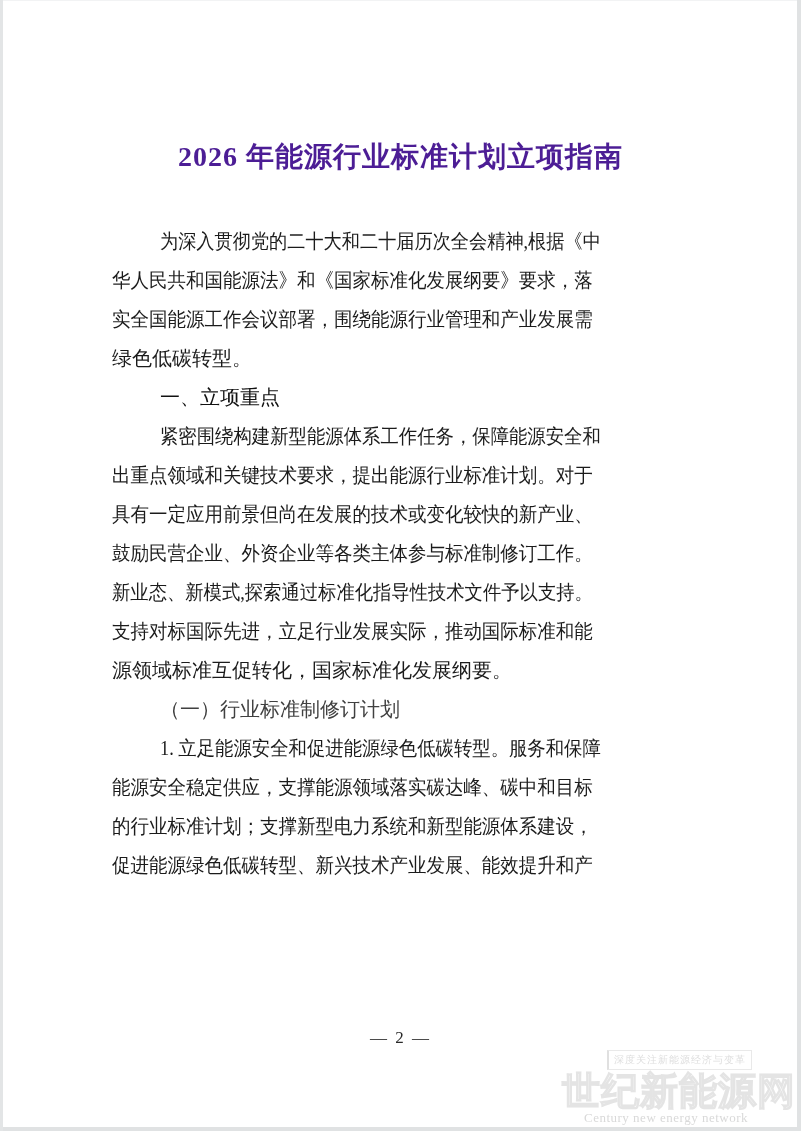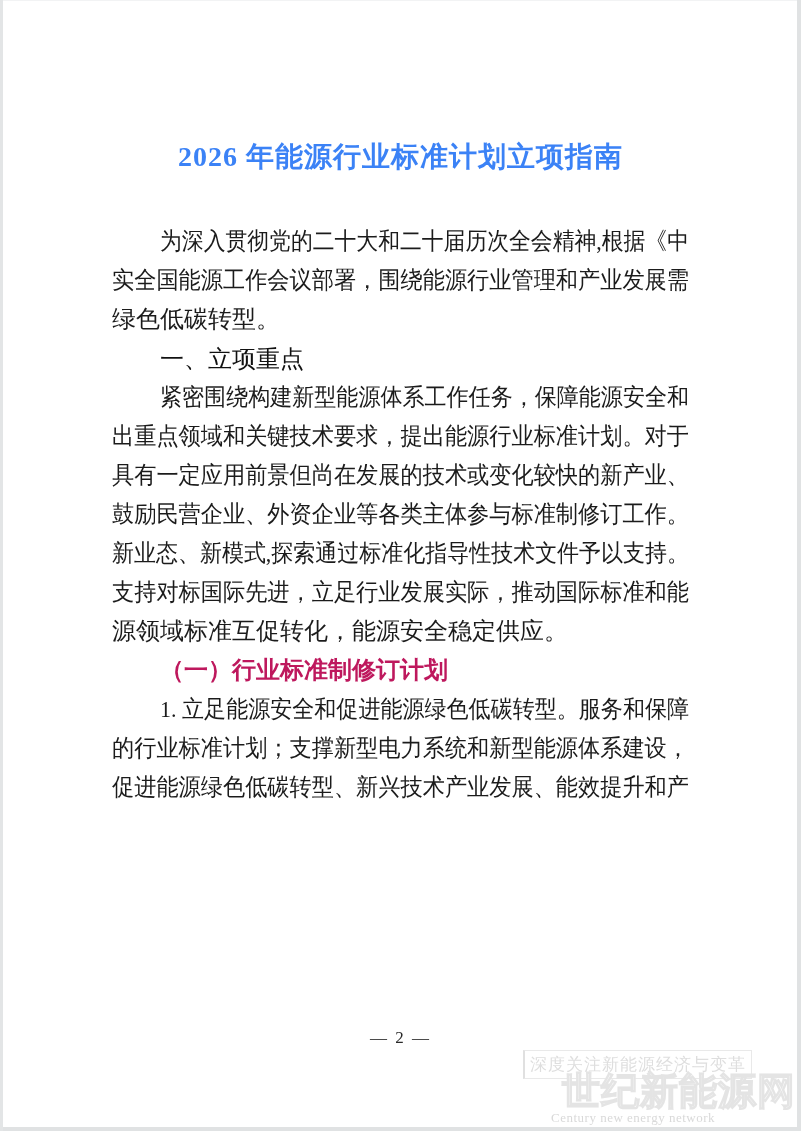--- a/index.html
+++ b/index.html
@@ -18,65 +18,65 @@
     position: absolute;
     top: 137px;
     left: 0;
     right: 0;
     margin: 0;
     text-align: center;
     font-size: 28px;
     line-height: 40px;
     font-weight: bold;
     letter-spacing: 1px;
-    color: #3b82f6;
+    color: #4c1d95;
     font-family: "Liberation Serif", "DejaVu Serif", serif;
   }
 
   .doc-body {
     position: absolute;
     top: 222px;
     left: 112px;
     width: 577px;
-    font-size: 24px;
+    font-size: 20px;
     line-height: 39px;
   }
 
   .line { white-space: nowrap; }
   .line > span { display: inline-block; white-space: nowrap; transform-origin: 0 50%; }
   .indent { padding-left: 48px; }
 
   .h1 {
     font-family: "Liberation Sans", "DejaVu Sans", sans-serif;
     font-weight: normal;
     color: #111111;
   }
   .h2 {
-    font-weight: bold;
-    color: #be185d;
+    font-weight: normal;
+    color: #404040;
   }
 
   .page-footer {
     position: absolute;
     top: 1028px;
     left: 0;
     width: 100%;
     text-align: center;
     font-size: 17px;
     letter-spacing: 2px;
     color: #2a2a2a;
   }
 
   .watermark { position: absolute; inset: 0; pointer-events: none; }
   .wm-tagline {
     position: absolute;
     top: 1050px;
     right: 49px;
     font-family: Liberation Serif, serif;
-    font-size: 17px;
+    font-size: 10px;
     letter-spacing: 1px;
     color: #dedede;
     border: 1px solid #e9e9e9;
     border-left: 2px solid #e0e0e0;
     padding: 2px 5px;
     white-space: nowrap;
   }
   .wm-title {
     position: absolute;
     top: 1066px;
@@ -87,57 +87,59 @@
     letter-spacing: 1px;
     white-space: nowrap;
     color: #fdfdfd;
     -webkit-text-stroke: 1.2px #e4e4e4;
   }
   .wm-en {
     position: absolute;
     top: 1110px;
     right: 20px;
     width: 230px;
-    text-align: left;
+    text-align: center;
     font-size: 13px;
     letter-spacing: 0.5px;
     color: #d9d9d9;
   }
 </style>
 </head>
 <body>
 
 <div class="page">
 
   <h1 class="doc-title">2026 年能源行业标准计划立项指南</h1>
 
   <div class="doc-body">
 
     <div>
       <div class="line fit indent"><span style="transform: scaleX(0.908935);">为深入贯彻党的二十大和二十届历次全会精神,根据《中</span></div>
+      <div class="line fit"><span style="transform: scaleX(0.924679);">华人民共和国能源法》和《国家标准化发展纲要》要求，落</span></div>
       <div class="line fit"><span style="transform: scaleX(0.924679);">实全国能源工作会议部署，围绕能源行业管理和产业发展需</span></div>
       <div class="line"><span>绿色低碳转型。</span></div>
     </div>
 
     <div class="line h1 indent"><span>一、立项重点</span></div>
 
     <div>
       <div class="line fit indent"><span style="transform: scaleX(0.918403);">紧密围绕构建新型能源体系工作任务，保障能源安全和</span></div>
       <div class="line fit"><span style="transform: scaleX(0.924679);">出重点领域和关键技术要求，提出能源行业标准计划。对于</span></div>
       <div class="line fit"><span style="transform: scaleX(0.924679);">具有一定应用前景但尚在发展的技术或变化较快的新产业、</span></div>
       <div class="line fit"><span style="transform: scaleX(0.924679);">鼓励民营企业、外资企业等各类主体参与标准制修订工作。</span></div>
       <div class="line fit"><span style="transform: scaleX(0.915873);">新业态、新模式,探索通过标准化指导性技术文件予以支持。</span></div>
       <div class="line fit"><span style="transform: scaleX(0.924679);">支持对标国际先进，立足行业发展实际，推动国际标准和能</span></div>
-      <div class="line"><span>源领域标准互促转化，能源安全稳定供应。</span></div>
+      <div class="line"><span>源领域标准互促转化，国家标准化发展纲要。</span></div>
     </div>
 
     <div class="line h2 indent"><span>（一）行业标准制修订计划</span></div>
 
     <div>
       <div class="line fit indent"><span style="transform: scaleX(0.918403);">1. 立足能源安全和促进能源绿色低碳转型。服务和保障</span></div>
+      <div class="line fit"><span style="transform: scaleX(0.924679);">能源安全稳定供应，支撑能源领域落实碳达峰、碳中和目标</span></div>
       <div class="line fit"><span style="transform: scaleX(0.924679);">的行业标准计划；支撑新型电力系统和新型能源体系建设，</span></div>
       <div class="line fit"><span style="transform: scaleX(0.924679);">促进能源绿色低碳转型、新兴技术产业发展、能效提升和产</span></div>
     </div>
 
   </div>
 
   <div class="page-footer">— 2 —</div>
 
   <div class="watermark">
     <div class="wm-tagline">深度关注新能源经济与变革</div>

